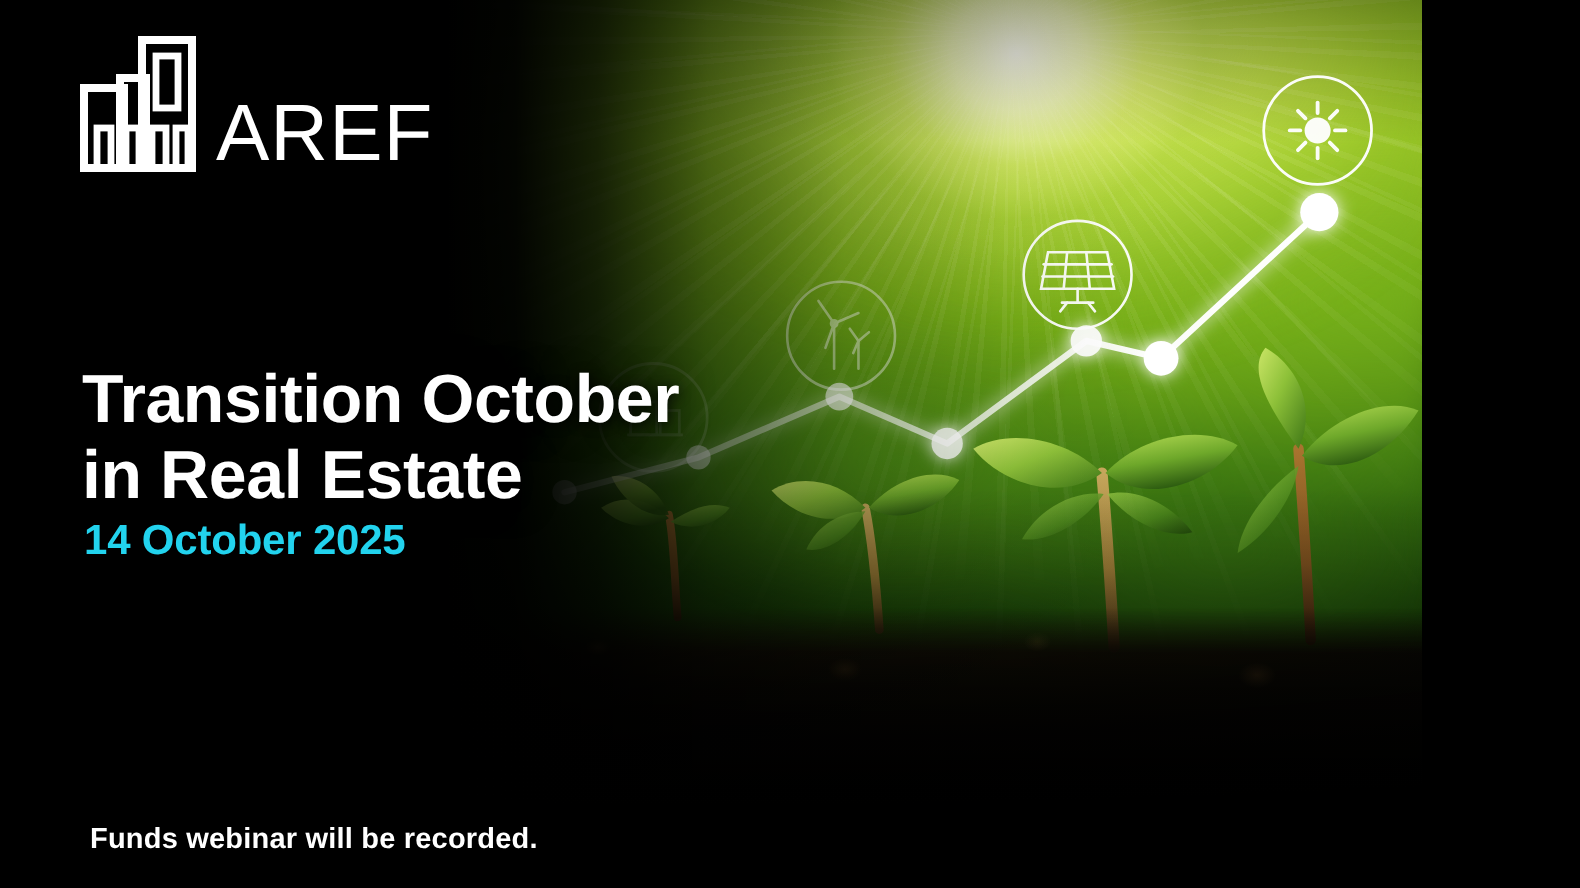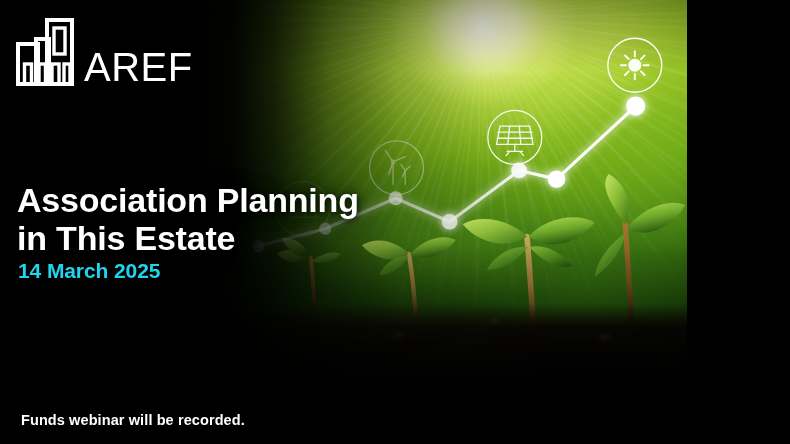--- a/index.html
+++ b/index.html
@@ -7,20 +7,21 @@
     padding: 0;
     background: #000;
   }
   #slide {
     position: relative;
     width: 687px;
     height: 444px;
     overflow: hidden;
     background: #b91c1c;
     font-family: "Liberation Sans", sans-serif;
+    margin-left: 24px;
   }
 
   
   .bg-layer { position: absolute; inset: 0; }
 
   
   .bg-base {
     background:
       radial-gradient(120% 90% at 78% 10%, #cfe04a 0%, #a9cf2e 14%, #74ab16 30%, #3f7a10 48%, #1d4a09 66%, #0b2205 82%, #030a02 100%);
   }
@@ -342,22 +343,22 @@
             <rect x="38" y="48" width="7" height="20"></rect>
             <rect x="50" y="48" width="6" height="20"></rect>
             <rect x="40" y="12" width="11" height="26"></rect>
           </g>
         </svg>
         <div class="logo-word">AREF</div>
       </div>
     </div>
 
     <div class="headline">
-      <span>Association Planning</span>
-      <span class="l2">in This Estate</span>
+      <span>Transition October</span>
+      <span class="l2">in Real Estate</span>
     </div>
 
-    <div class="datetext" style="color: rgb(34, 211, 238);">14 March 2025</div>
+    <div class="datetext" style="color: rgb(34, 211, 238);">14 October 2025</div>
 
     <div class="footnote">Funds webinar will be recorded.</div>
   </div>
 
 </div>
 
 </body></html>

